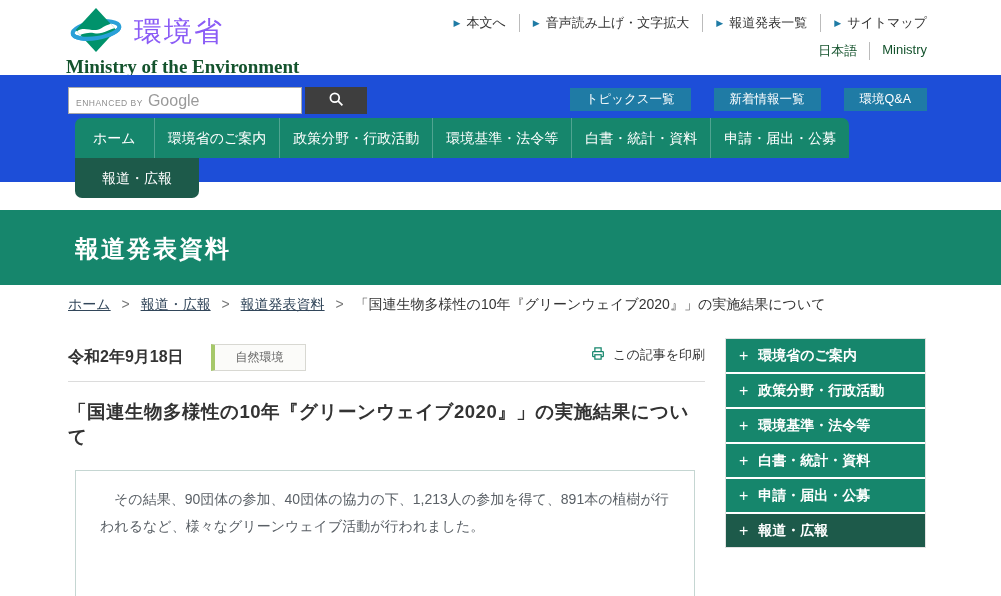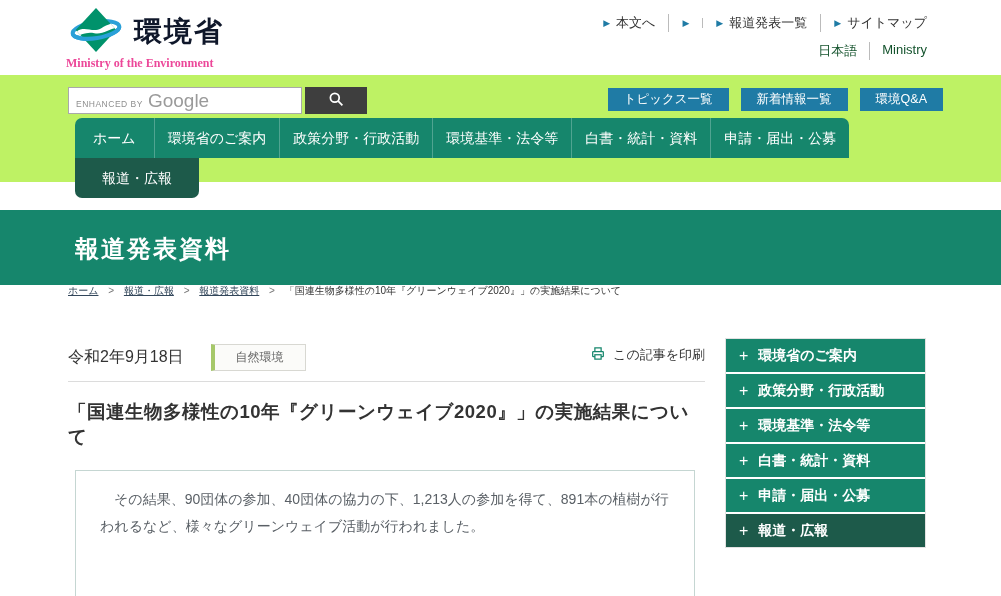--- a/index.html
+++ b/index.html
@@ -9,62 +9,62 @@
     background:#fff; font-family:"Liberation Sans","DejaVu Sans",sans-serif;
     color:#333;
   }
   a { cursor:pointer; }
 
   
   .top-header { position:absolute; top:0; left:0; width:100%; height:75px; background:#fff; }
   .logo { position:absolute; left:66px; top:4px; cursor:pointer; }
   .logo-row { display:flex; align-items:center; }
   .logo-mark { width:60px; height:52px; }
-  .logo-kanji { font-size:28px; font-weight:bold; color:#0f172a; letter-spacing:2px; margin-left:8px; }
-  .logo-sub { font-family:"Liberation Serif","DejaVu Serif",serif; font-weight:bold; font-size:12px; color:#ec4899; margin-top:-4px; }
+  .logo-kanji { font-size:28px; font-weight:normal; color:#8b5cf6; letter-spacing:2px; margin-left:8px; }
+  .logo-sub { font-family:"Liberation Serif","DejaVu Serif",serif; font-weight:bold; font-size:19px; color:#14532d; margin-top:-4px; }
 
   .util-links { position:absolute; top:14px; right:74px; display:flex; align-items:center; font-size:13px; }
   .util-link { display:flex; align-items:center; gap:6px; padding:0 13px; border-right:1px solid #bbb; color:#333; text-decoration:none; white-space:nowrap; }
   .util-link:last-child { border-right:none; padding-right:0; }
   .tri { color:#1f7ba5; font-size:9px; }
   .lang-links { position:absolute; top:42px; right:74px; display:flex; font-size:13px; }
   .lang-link { padding:0 12px; border-right:1px solid #bbb; color:#14532d; text-decoration:none; }
   .lang-link:last-child { border-right:none; padding-right:0; }
 
   
-  .band { position:absolute; top:75px; left:0; width:100%; height:107px; background:#bef264; }
+  .band { position:absolute; top:75px; left:0; width:100%; height:107px; background:#1d4ed8; }
   .search-box { position:absolute; left:68px; top:12px; width:234px; height:27px; background:#fff; border:1px solid #a9a9a9; }
   .search-box input { width:100%; height:100%; border:none; outline:none; background:transparent; font-size:13px; padding:0 6px; }
   .search-ghost { position:absolute; left:7px; top:50%; transform:translateY(-50%); pointer-events:none; color:#8f8f8f; display:flex; align-items:baseline; gap:5px; }
   .search-ghost .tiny { font-size:8.5px; letter-spacing:.5px; }
-  .search-ghost .brand { font-size:19px; color:#9a9a9a; }
+  .search-ghost .brand { font-size:16px; color:#9a9a9a; }
   .search-btn { position:absolute; left:305px; top:12px; width:62px; height:27px; background:#3e3e3e; border:none; cursor:pointer; display:flex; align-items:center; justify-content:center; }
 
-  .quick-buttons { position:absolute; top:13px; right:58px; display:flex; gap:12px; }
+  .quick-buttons { position:absolute; top:13px; right:74px; display:flex; gap:23px; }
   .quick-btn { background:#1f7ba5; border:none; color:#fff; font-size:12.5px; padding:4px 16px; height:23px; line-height:15px; cursor:pointer; white-space:nowrap; }
 
   .main-nav { position:absolute; left:75px; top:43px; display:flex; background:#16866c; border-radius:7px 7px 0 0; }
   .nav-item { height:40px; line-height:40px; padding:0 13px; color:#fff; font-size:14px; white-space:nowrap; cursor:pointer; border-left:1px solid rgba(255,255,255,.25); }
   .nav-item:first-child { border-left:none; border-radius:7px 0 0 0; padding:0 18px; }
   .nav-item:last-child { border-radius:0 7px 0 0; }
   .nav-active-tab { position:absolute; left:75px; top:83px; height:40px; line-height:40px; padding:0 27px; background:#1d5a4a; color:#fff; font-size:14px; border-radius:0 0 7px 7px; cursor:pointer; }
 
   
   .title-band { position:absolute; top:210px; left:0; width:100%; height:75px; background:#16866c; }
   .page-title { margin:0; padding:23px 0 0 75px; color:#fff; font-size:24px; font-weight:bold; letter-spacing:2px; }
 
   
-  .breadcrumb { position:absolute; top:284px; left:68px; font-size:10px; color:#333; white-space:nowrap; }
+  .breadcrumb { position:absolute; top:296px; left:68px; font-size:14px; color:#333; white-space:nowrap; }
   .crumb-link { color:#32465a; text-decoration:underline; }
   .crumb-sep { color:#777; margin:0 7px; }
 
   
   .main-left { position:absolute; left:68px; top:342px; width:637px; }
   .date-row { position:relative; display:flex; align-items:center; height:30px; }
-  .article-date { font-size:16px; font-weight:normal; color:#333; }
+  .article-date { font-size:16px; font-weight:bold; color:#333; }
   .category-badge { margin-left:27px; border:1px solid #d8d8d2; border-left:4px solid #a6c86a; background:#fbfbf9; color:#666; font-size:12px; padding:4px 21px;text-align:center; }
   .print-link { position:absolute; right:0; top:4px; display:flex; align-items:center; gap:7px; font-size:13px; color:#333; text-decoration:none; }
   .rule { border-bottom:1px solid #dcdcdc; margin-top:9px; }
   .article-title { font-size:18.5px; font-weight:bold; color:#333; margin-top:17px; letter-spacing:.5px; }
   .article-box { margin-top:21px; margin-left:7px; width:620px; height:153px; border:1px solid #c5d6d2; padding:15px 24px; overflow:hidden; background:#fff; }
   .article-box p { margin:0; font-size:14px; line-height:1.92; color:#5a6066; }
 
   
   .sidebar { position:absolute; left:725px; top:338px; width:201px; border:1px solid #e2e2e2; background:#fff; }
   .side-item { height:33px; background:#16866c; color:#fff; display:flex; align-items:center; font-size:14px; font-weight:bold; cursor:pointer; margin-bottom:2px; }
@@ -99,20 +99,21 @@
     <div class="logo-sub">Ministry of the Environment</div>
   </div>
 
   <nav class="util-links">
     <a class="util-link">
       <span class="tri">▶</span>
       <span>本文へ</span>
     </a>
     <a class="util-link">
       <span class="tri">▶</span>
+      <span>音声読み上げ・文字拡大</span>
     </a>
     <a class="util-link">
       <span class="tri">▶</span>
       <span>報道発表一覧</span>
     </a>
     <a class="util-link">
       <span class="tri">▶</span>
       <span>サイトマップ</span>
     </a>
   </nav>

